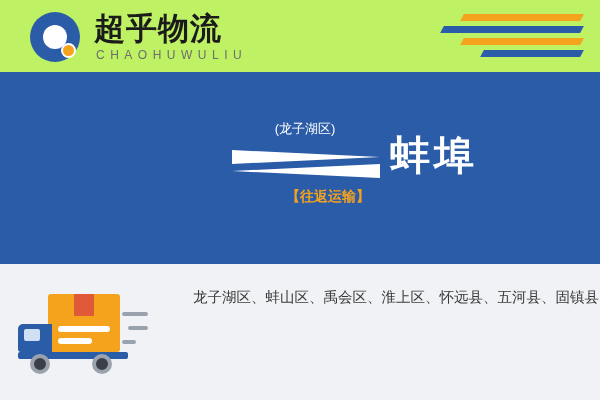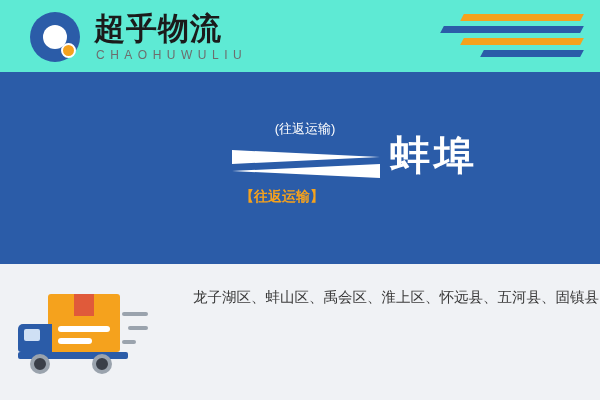--- a/index.html
+++ b/index.html
@@ -19,21 +19,21 @@
     height: 400px;
     background: #2b5ca8;
   }
 
   
   .header {
     position: absolute;
     left: 0; top: 0;
     width: 600px;
     height: 72px;
-    background: #5eead4;
+    background: #bef264;
   }
   .logo-mark {
     position: absolute;
     left: 30px; top: 12px;
     width: 50px; height: 50px;
   }
   .logo-mark .ring {
     position: absolute;
     left: 0; top: 0;
     width: 50px; height: 50px;
@@ -114,21 +114,21 @@
     left: 250px; top: 120px;
     width: 110px;
     text-align: center;
     font-size: 13px;
     color: #ffffff;
   }
   .route-note-bottom {
     position: absolute;
     left: 240px; top: 188px;
     width: 130px;
-    text-align: left;
+    text-align: right;
     font-size: 14px;
     font-weight: bold;
     color: #f5a21d;
   }
   .arrows {
     position: absolute;
     left: 232px; top: 148px;
     width: 148px; height: 30px;
   }
   .arrow-r {
@@ -269,21 +269,21 @@
       <div class="bar b2"></div>
       <div class="bar b3"></div>
       <div class="bar b4"></div>
     </div>
   </div>
 
   <div class="body-blue"></div>
 
   <div class="city city-to">蚌埠</div>
 
-  <div class="route-note-top">(往返运输)</div>
+  <div class="route-note-top">(龙子湖区)</div>
 
   <div class="arrows">
     <div class="arrow-r"></div>
     <div class="arrow-l"></div>
   </div>
 
   <div class="route-note-bottom">【往返运输】</div>
 
 
   <div class="footer">

